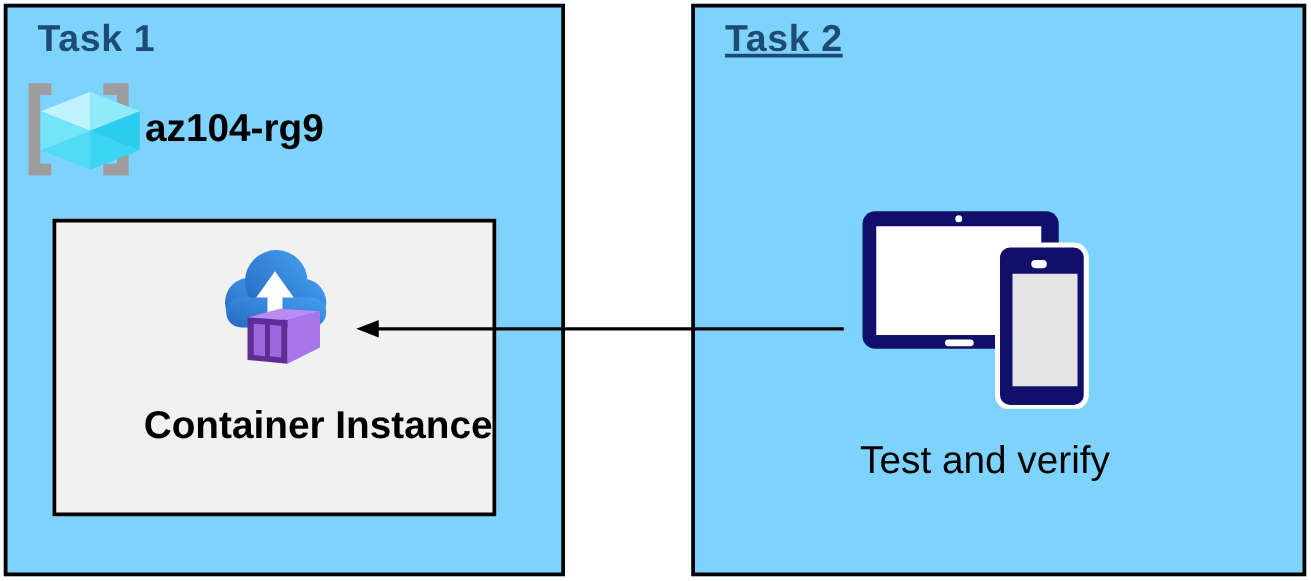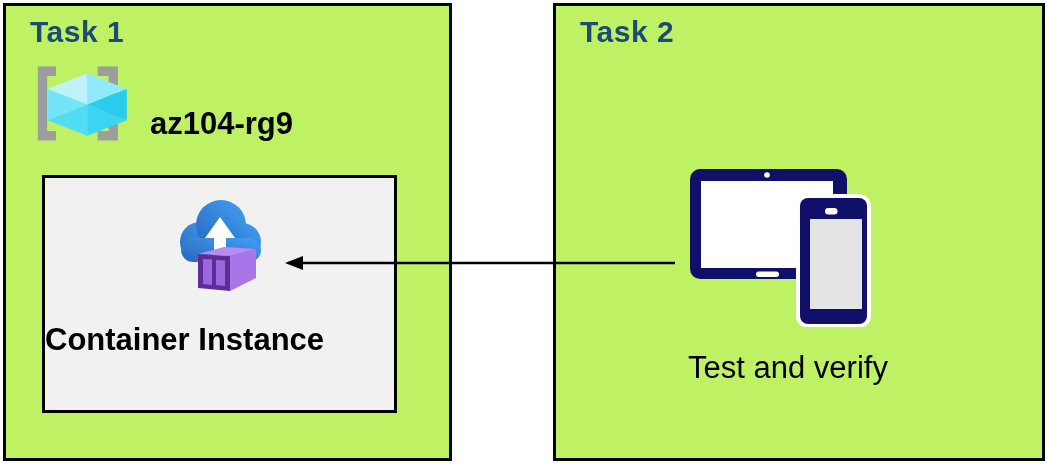--- a/index.html
+++ b/index.html
@@ -13,44 +13,44 @@
     width: 1049px;
     height: 465px;
     background: #ffffff;
     overflow: hidden;
   }
   .panel {
     position: absolute;
     top: 3px;
     height: 452px;
     border: 3px solid #000000;
-    background: #bef264;
+    background: #7dd3fc;
     box-sizing: content-box;
   }
   #task1-panel { left: 3px;   width: 443px; }
   #task2-panel { left: 553px; width: 486px; }
   .task-title {
     position: absolute;
     top: 9px;
     font-size: 30px;
     font-weight: 700;
     color: #1d4b73;
     letter-spacing: 0.5px;
     white-space: nowrap;
   }
   #task1-title { left: 24px; }
-  #task2-title { left: 24px; }
+  #task2-title { left: 24px; text-decoration: underline; }
   .rg-row {
     position: absolute;
-    left: 27px;
+    left: 12px;
     top: 58px;
     height: 78px;
     display: flex;
-    align-items: flex-end;
-    gap: 21px;
+    align-items: center;
+    gap: 2px;
   }
   .rg-label {
     font-size: 31px;
     font-weight: 700;
     color: #000000;
     white-space: nowrap;
   }
   #container-box {
     position: absolute;
     left: 36px;
@@ -65,21 +65,21 @@
     left: 124px;
     top: 14px;
     width: 100px;
     height: 112px;
   }
   #container-label {
     position: absolute;
     left: 0;
     right: 0;
     top: 144px;
-    text-align: left;
+    text-align: right;
     font-size: 31px;
     font-weight: 700;
     color: #000000;
     white-space: nowrap;
   }
   #devices-icon {
     position: absolute;
     left: 132px;
     top: 161px;
     width: 184px;

